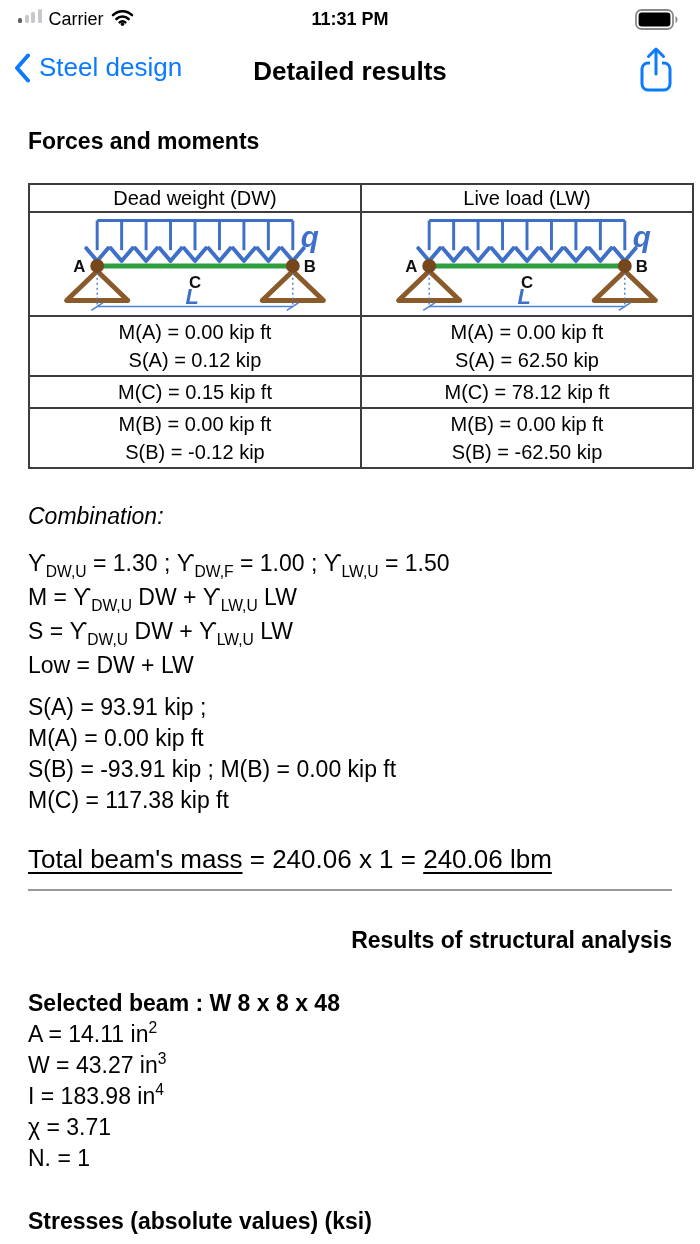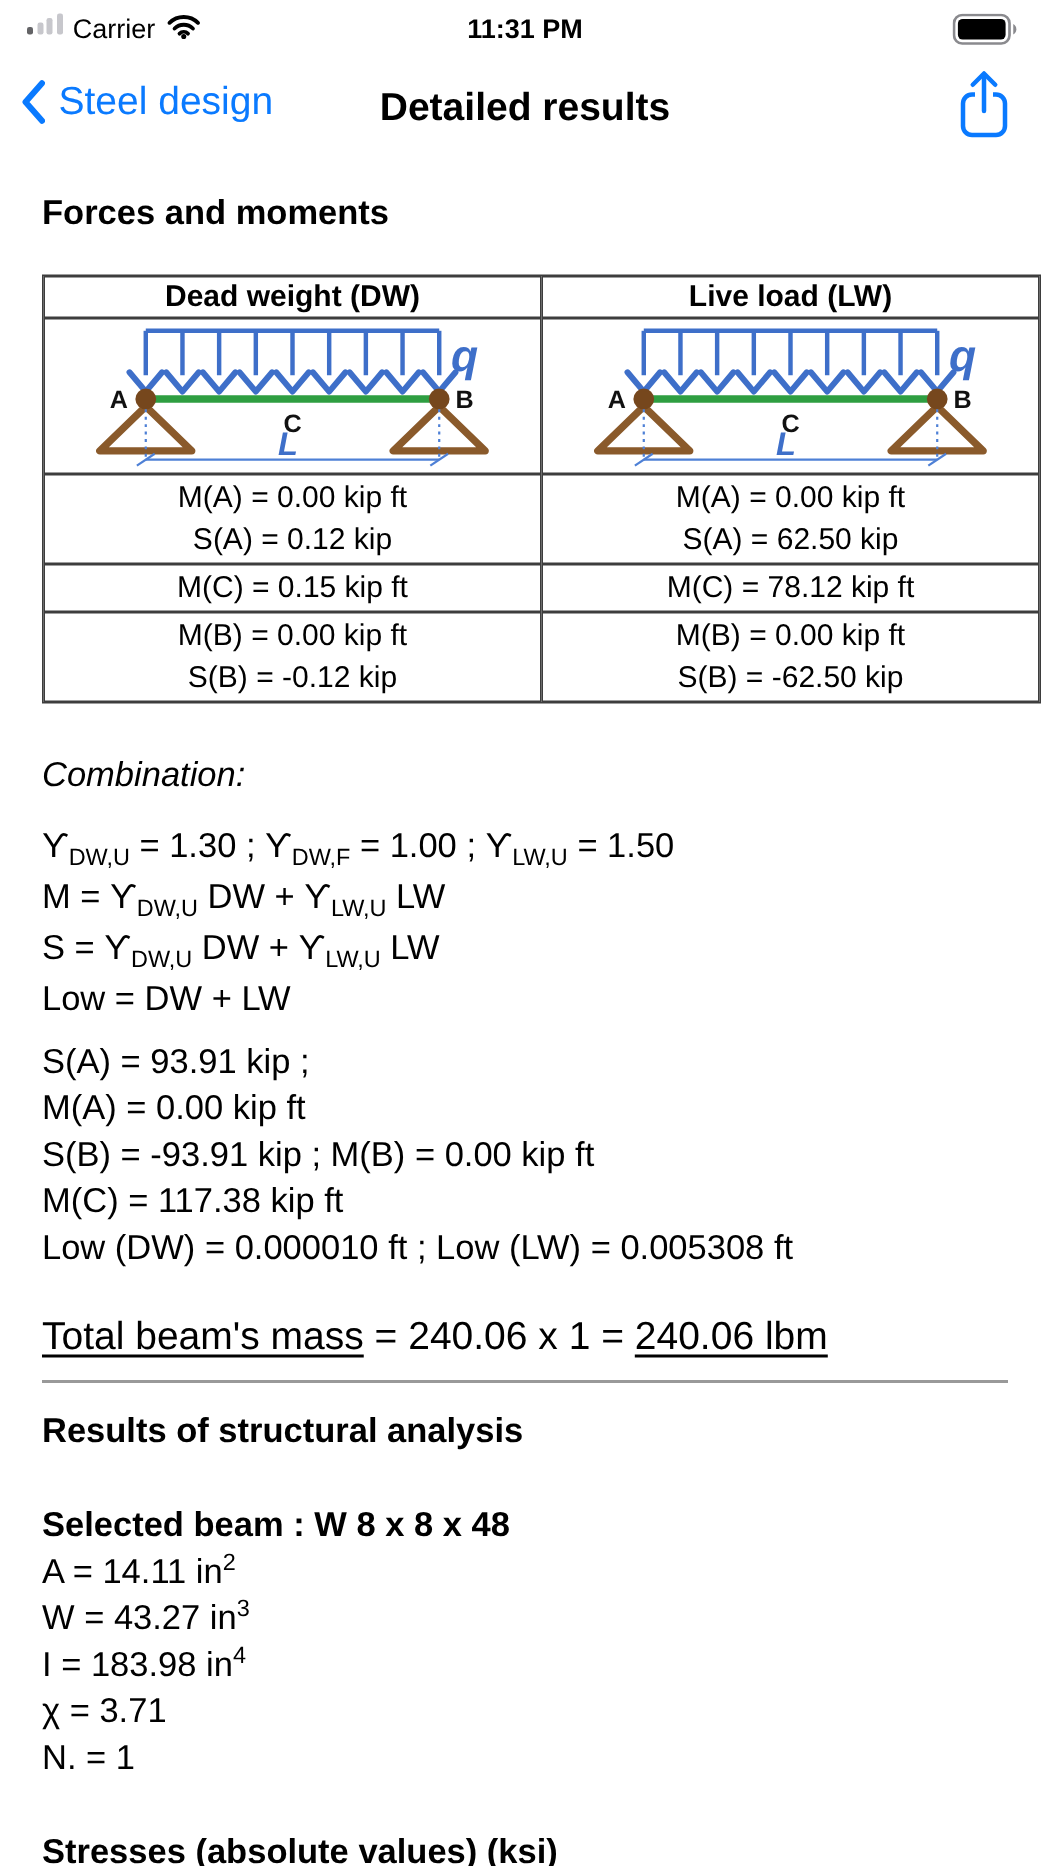--- a/index.html
+++ b/index.html
@@ -35,21 +35,21 @@
   .nav-bar{height:66px;position:relative;}
   .back-btn{position:absolute;left:14px;top:12px;display:flex;align-items:center;gap:9px;color:var(--accent_blue);font-size:26px;cursor:pointer;}
   .nav-title{text-align:center;font-size:26px;font-weight:bold;padding-top:16px;}
   .share-btn{position:absolute;right:26px;top:6px;cursor:pointer;}
   
   .content{padding:0 28px;}
   .section-heading{font-size:23px;font-weight:bold;margin:22px 0 0 0;}
   
   table.results{border-collapse:separate;border-spacing:0;border:1px solid var(--border_dark);width:100%;margin-top:28px;}
   table.results th,table.results td{border:1px solid var(--border_dark);text-align:center;padding:1px 0;font-size:20px;}
-  table.results th{font-weight:bold;height:28px;margin-left:29px;}
+  table.results th{font-weight:normal;height:28px;margin-left:29px;}
   td.diagram-cell{padding:3px 0 1px 0;}
   td.val-cell{line-height:28px;padding:2px 0;}
   
   .combination-label{font-style:italic;font-size:23px;margin-top:34px;}
   .formula{font-size:23px;line-height:34px;margin-top:0;}
   .formula-block{margin-top:16px;}
   sub{font-size:68%;line-height:0;}
   sup{font-size:68%;line-height:0;}
   .plain-block{margin-top:10px;font-size:23px;line-height:31px;}
   .mass-line{margin-top:28px;font-size:26px;}
@@ -237,28 +237,27 @@
     <div class="formula"><span>M = ϒ</span><sub>DW,U</sub><span> DW + ϒ</span><sub>LW,U</sub><span> LW</span></div>
     <div class="formula"><span>S = ϒ</span><sub>DW,U</sub><span> DW + ϒ</span><sub>LW,U</sub><span> LW</span></div>
     <div class="formula"><span>Low = DW + LW</span></div>
   </div>
 
   <div class="plain-block">
     <div>S(A) = 93.91 kip ;</div>
     <div>M(A) = 0.00 kip ft</div>
     <div>S(B) = -93.91 kip ; M(B) = 0.00 kip ft</div>
     <div>M(C) = 117.38 kip ft</div>
-    <div>Low (DW) = 0.000010 ft ; Low (LW) = 0.005308 ft</div>
   </div>
 
   <div class="mass-line"><span class="uline">Total beam's mass</span><span> = 240.06 x 1 = </span><span class="uline">240.06 lbm</span></div>
 
   <hr class="divider">
 
-  <div class="section-heading" style="margin-top:18px;">Results of structural analysis</div>
+  <div class="section-heading" style="margin-top:36px;text-align:right;">Results of structural analysis</div>
 
   <div class="beam-heading">Selected beam : W 8 x 8 x 48</div>
   <div class="props">
     <div><span>A = 14.11 in</span><sup>2</sup></div>
     <div><span>W = 43.27 in</span><sup>3</sup></div>
     <div><span>I = 183.98 in</span><sup>4</sup></div>
     <div>χ = 3.71</div>
     <div>N. = 1</div>
   </div>
 

